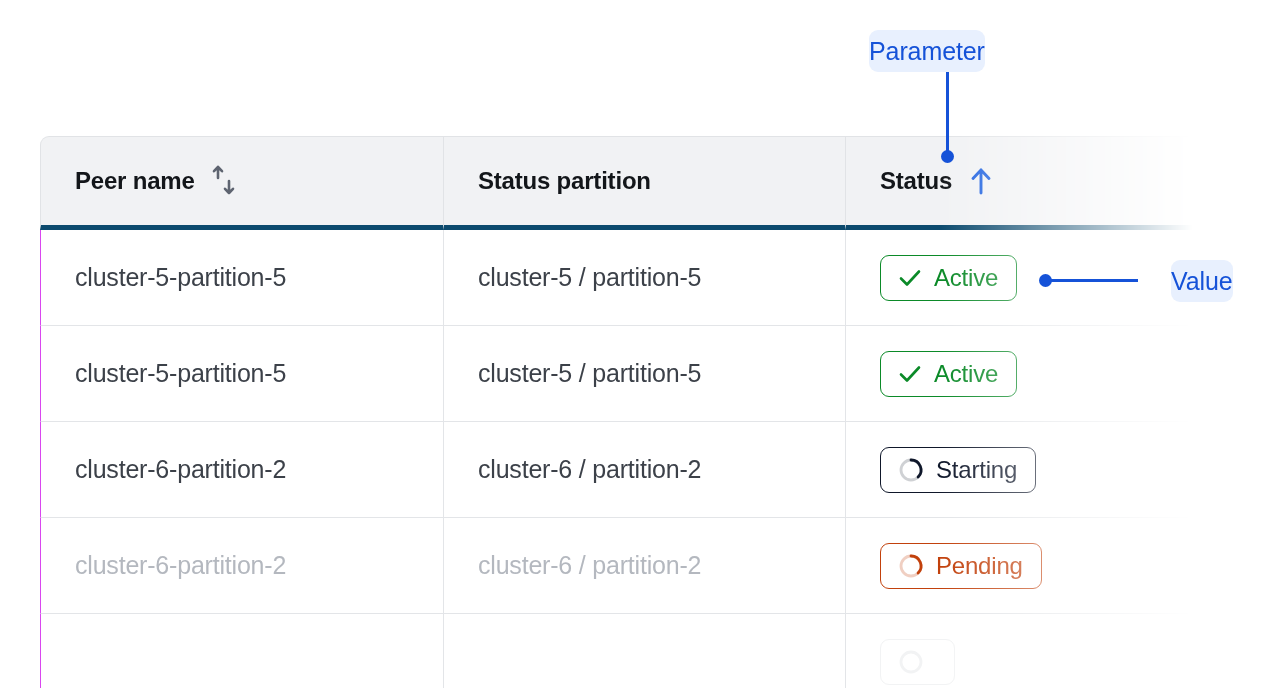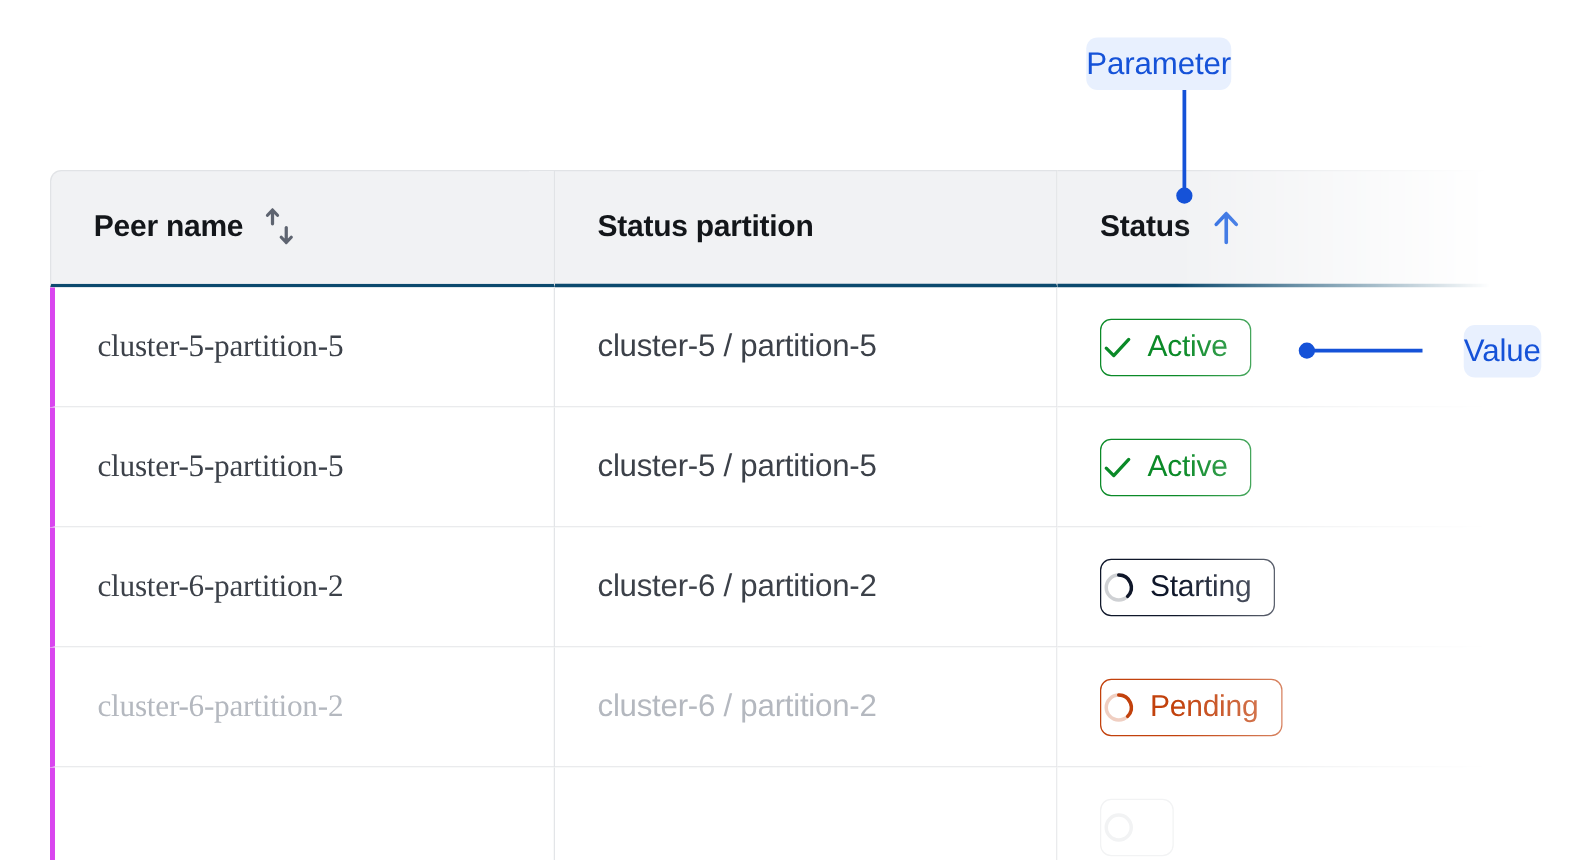--- a/index.html
+++ b/index.html
@@ -38,21 +38,21 @@
     table-layout: fixed;
     background: #ffffff;
   }
   table.peers col.c-peer   { width: 404px; }
   table.peers col.c-part   { width: 402px; }
   table.peers col.c-status { width: 346px; }
 
   thead th {
     background: #f1f2f4;
     border-top: 1px solid #e1e3e6;
-    border-bottom: 3px solid #0c4a6e;
+    border-bottom: 5px solid #0c4a6e;
     border-right: 1px solid #e1e3e6;
     height: 94px;
     padding: 0 16px 0 34px;
     text-align: left;
     vertical-align: middle;
     font-size: 24px;
     font-weight: bold;
     color: #13161a;
     letter-spacing: -0.2px;
     box-sizing: border-box;
@@ -75,32 +75,32 @@
     border-bottom: 1px solid #e3e5e8;
     border-right: 1px solid #e3e5e8;
     padding: 0 0 0 34px;
     vertical-align: middle;
     font-size: 25px;
     color: #3c4149;
     letter-spacing: -0.2px;
     box-sizing: border-box;
     background: #ffffff;
   }
-  tbody td:first-child { border-left: 4px solid #d946ef; font-family: Liberation Serif, serif; }
+  tbody td:first-child { border-left: 1px solid #d946ef; }
   tbody td:last-child  { border-right: none; }
   tbody tr.dim td { color: #b4b8bf; }
   tbody tr.ghost td { color: #ffffff; }
 
   
   .badge {
     display: inline-flex;
     align-items: center;
     gap: 11px;
     height: 46px;
-    padding: 0 18px 0 0;
+    padding: 0 18px 0 16px;
     border-radius: 9px;
     border: 1.6px solid currentColor;
     font-size: 24px;
     font-weight: 500;
     letter-spacing: -0.2px;
     background: #ffffff;
     box-sizing: border-box;
     white-space: nowrap;
   }
   .badge.active   { color: #0b8a28; }

